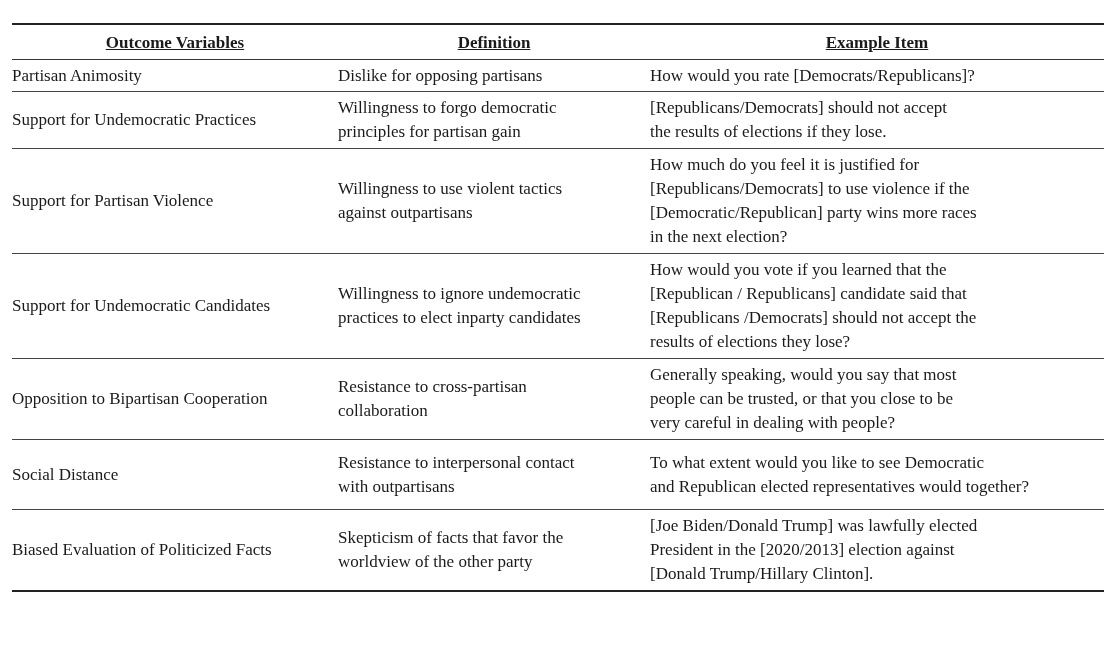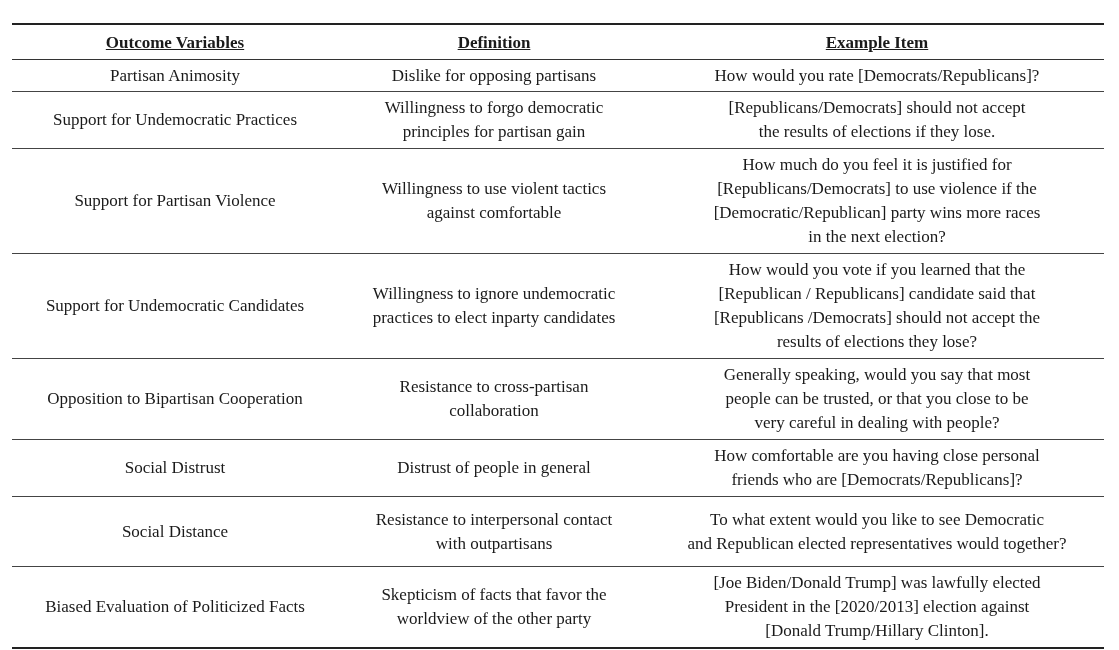--- a/index.html
+++ b/index.html
@@ -27,21 +27,21 @@
   table.outcomes thead th {
     font-weight: bold;
     text-align: center;
     padding: 6px 0 4px 0;
     border-top: 2px solid #222;
     border-bottom: 1.5px solid #333;
     text-decoration: underline;
   }
   table.outcomes td {
     vertical-align: middle;
-    text-align: center;
+    text-align: left;
     padding: 0;
     border-bottom: 1.5px solid #444;
   }
   table.outcomes tbody tr:last-child td {
     border-bottom: 2px solid #222;
   }
   col.c1 { width: 326px; }
   col.c2 { width: 312px; }
   col.c3 { width: 454px; }
   td.col-var { padding-left: 1px; }
@@ -82,21 +82,21 @@
         </td>
         <td class="col-ex">
           <span class="line">[Republicans/Democrats] should not accept</span>
           <span class="line">the results of elections if they lose.</span>
         </td>
       </tr>
       <tr style="height: 105px;">
         <td class="col-var">Support for Partisan Violence</td>
         <td class="col-def">
           <span class="line">Willingness to use violent tactics</span>
-          <span class="line">against comfortable</span>
+          <span class="line">against outpartisans</span>
         </td>
         <td class="col-ex">
           <span class="line">How much do you feel it is justified for</span>
           <span class="line">[Republicans/Democrats] to use violence if the</span>
           <span class="line">[Democratic/Republican] party wins more races</span>
           <span class="line">in the next election?</span>
         </td>
       </tr>
       <tr style="height: 105px;">
         <td class="col-var">Support for Undemocratic Candidates</td>
@@ -116,30 +116,20 @@
         <td class="col-def">
           <span class="line">Resistance to cross-partisan</span>
           <span class="line">collaboration</span>
         </td>
         <td class="col-ex">
           <span class="line">Generally speaking, would you say that most</span>
           <span class="line">people can be trusted, or that you close to be</span>
           <span class="line">very careful in dealing with people?</span>
         </td>
       </tr>
-      <tr style="height: 57px;">
-        <td class="col-var">Social Distrust</td>
-        <td class="col-def">
-          <span class="line">Distrust of people in general</span>
-        </td>
-        <td class="col-ex">
-          <span class="line">How comfortable are you having close personal</span>
-          <span class="line">friends who are [Democrats/Republicans]?</span>
-        </td>
-      </tr>
       <tr style="height: 70px;">
         <td class="col-var">Social Distance</td>
         <td class="col-def">
           <span class="line">Resistance to interpersonal contact</span>
           <span class="line">with outpartisans</span>
         </td>
         <td class="col-ex">
           <span class="line">To what extent would you like to see Democratic</span>
           <span class="line">and Republican elected representatives would together?</span>
         </td>

